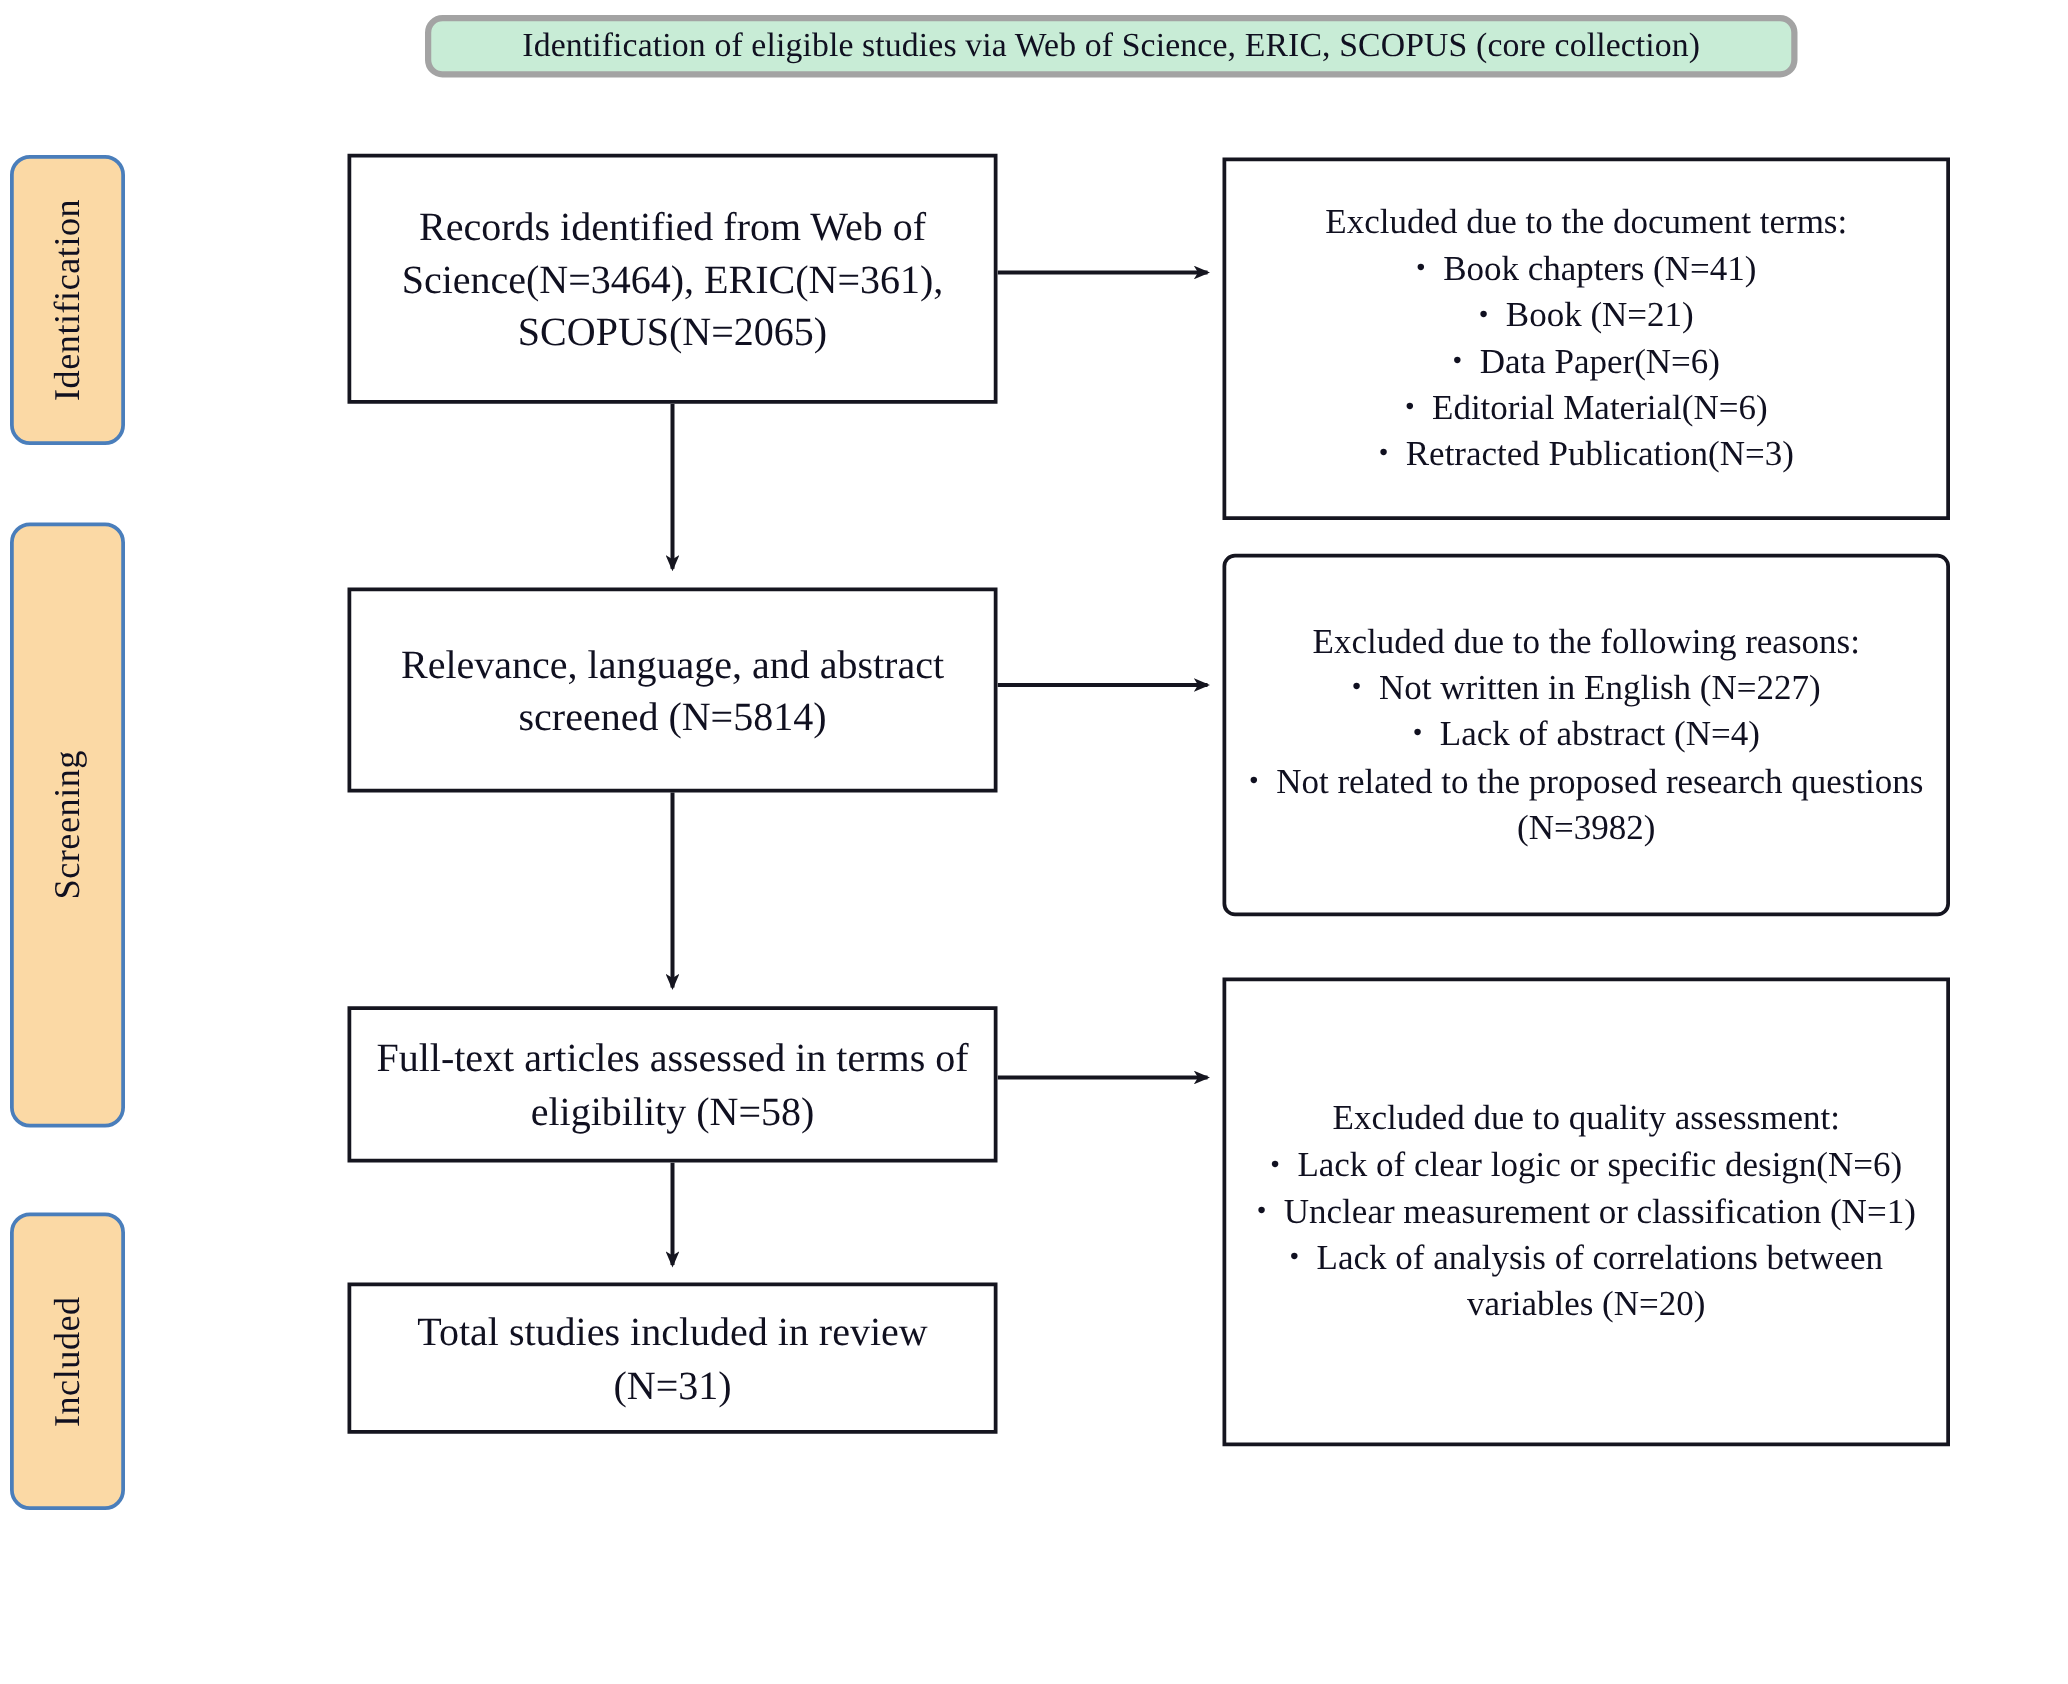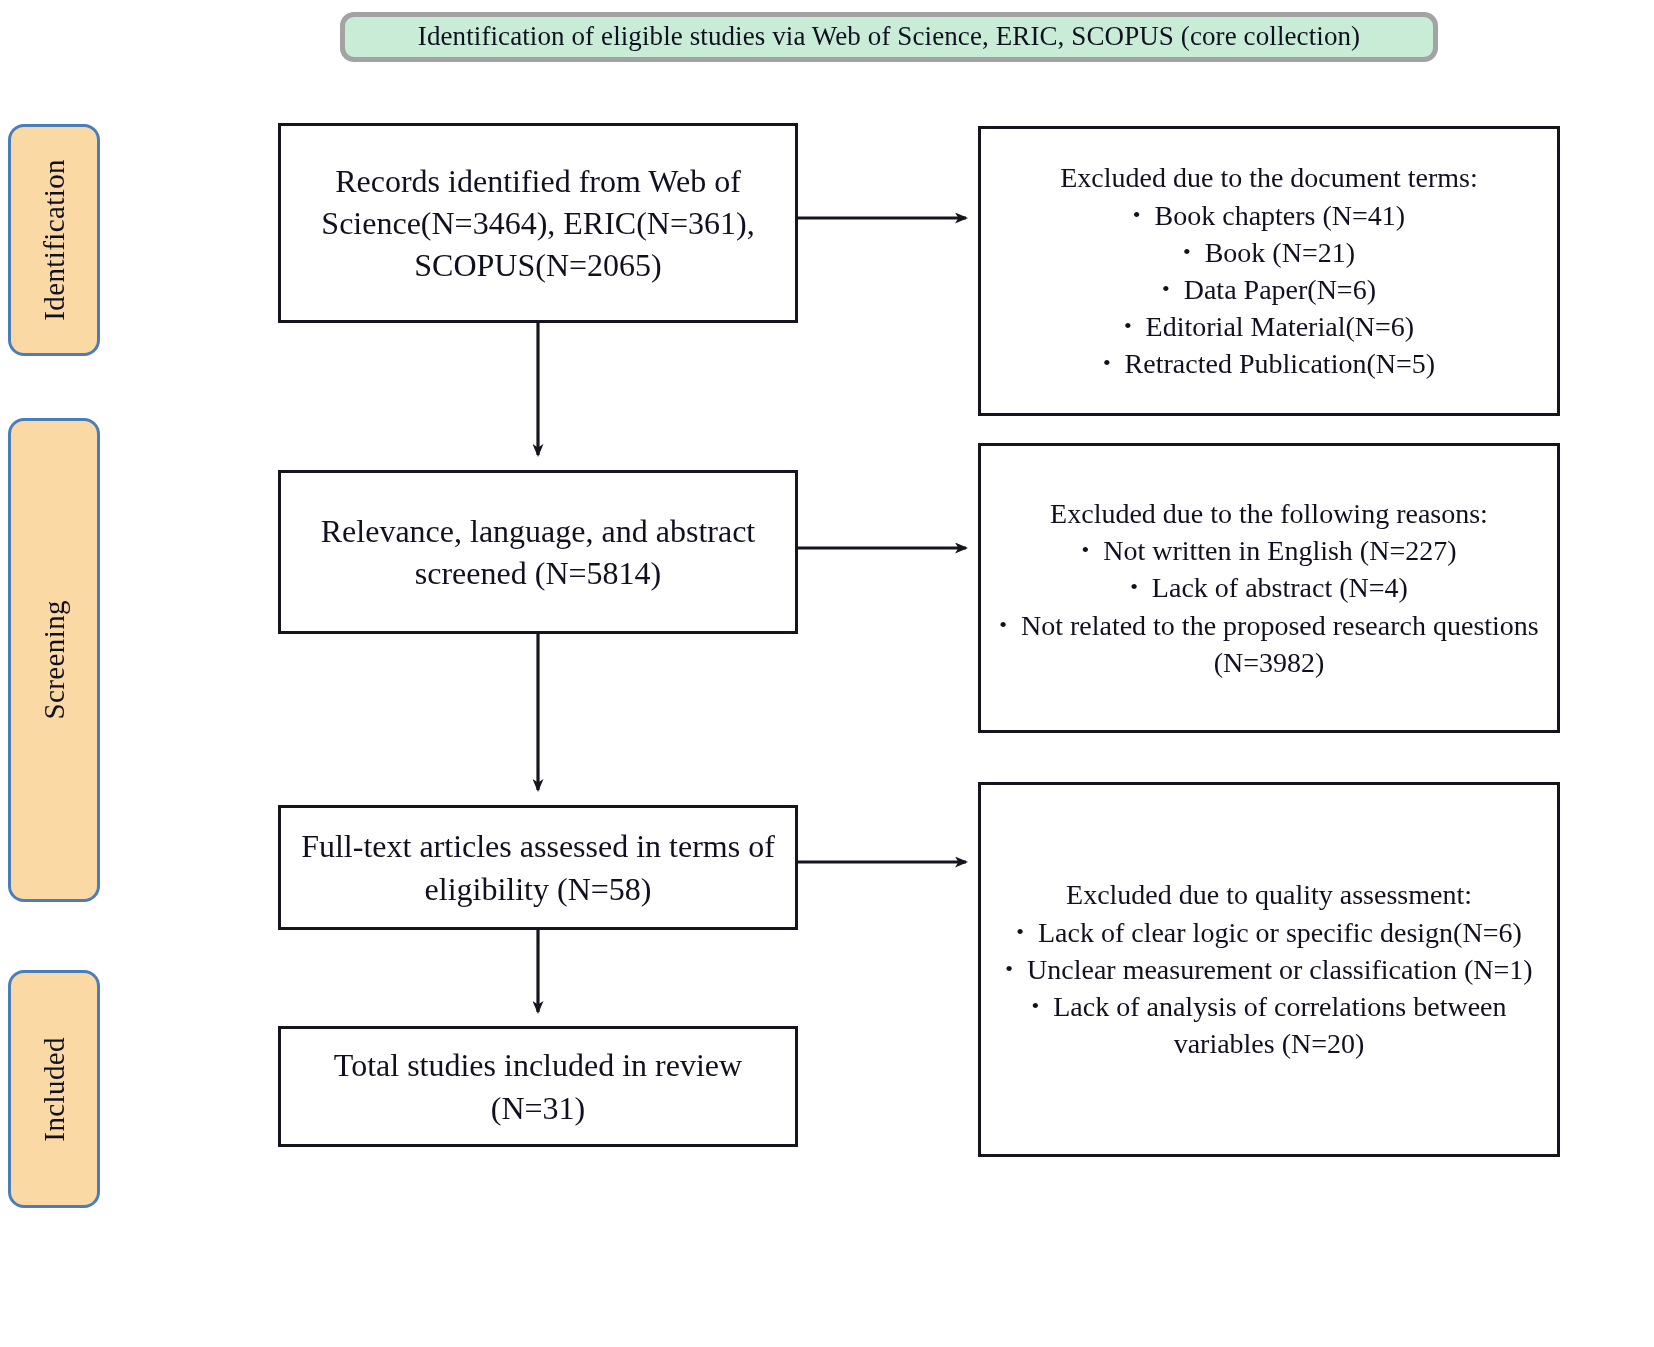--- a/index.html
+++ b/index.html
@@ -86,21 +86,21 @@
   }
 
   
   #box-identified   { left: 278px; top: 123px;  width: 520px; height: 200px; }
   #box-screened     { left: 278px; top: 470px;  width: 520px; height: 164px; }
   #box-fulltext     { left: 278px; top: 805px;  width: 520px; height: 125px; }
   #box-included     { left: 278px; top: 1026px; width: 520px; height: 121px; }
 
   
   #box-excl-doc     { left: 978px; top: 126px;  width: 582px; height: 290px; }
-  #box-excl-reason  { left: 978px; top: 443px;  width: 582px; height: 290px; }
+  #box-excl-reason  { left: 978px; top: 443px;  width: 582px; height: 290px; border-radius: 10px; }
   #box-excl-quality { left: 978px; top: 782px;  width: 582px; height: 375px; }
 
   .excl-inner {
     width: 100%;
     font-size: 28px;
     line-height: 1.33;
     color: #101020;
     text-align: center;
   }
   .excl-title { display: block; }
@@ -183,21 +183,21 @@
   </div>
 
   <div class="fbox" id="box-excl-doc">
     <div class="excl-inner">
       <span class="excl-title">Excluded due to the document terms:</span>
       <ul class="excl-list">
         <li><span class="bullet">•</span><span>Book chapters (N=41)</span></li>
         <li><span class="bullet">•</span><span>Book (N=21)</span></li>
         <li><span class="bullet">•</span><span>Data Paper(N=6)</span></li>
         <li><span class="bullet">•</span><span>Editorial Material(N=6)</span></li>
-        <li><span class="bullet">•</span><span>Retracted Publication(N=5)</span></li>
+        <li><span class="bullet">•</span><span>Retracted Publication(N=3)</span></li>
       </ul>
     </div>
   </div>
 
   <div class="fbox" id="box-excl-reason">
     <div class="excl-inner">
       <span class="excl-title">Excluded due to the following reasons:</span>
       <ul class="excl-list">
         <li><span class="bullet">•</span><span>Not written in English (N=227)</span></li>
         <li><span class="bullet">•</span><span>Lack of abstract (N=4)</span></li>

